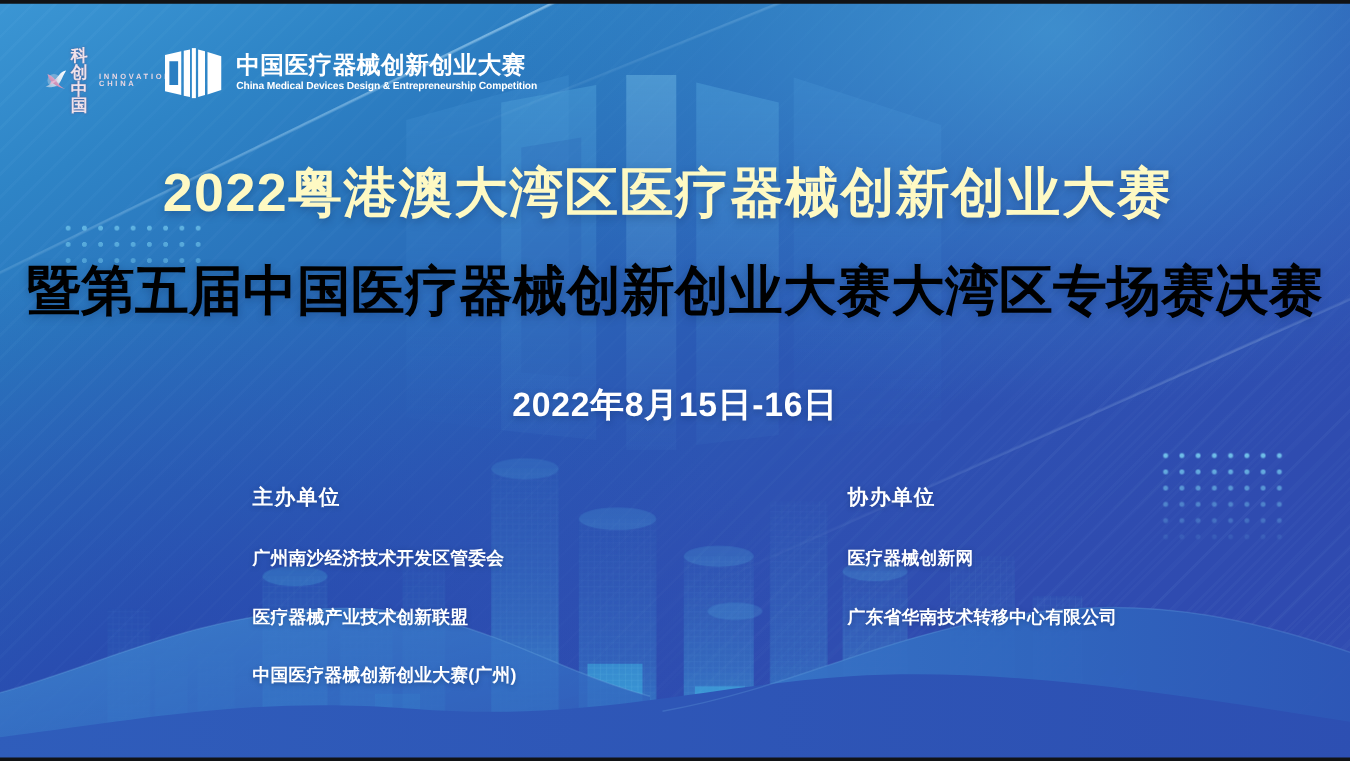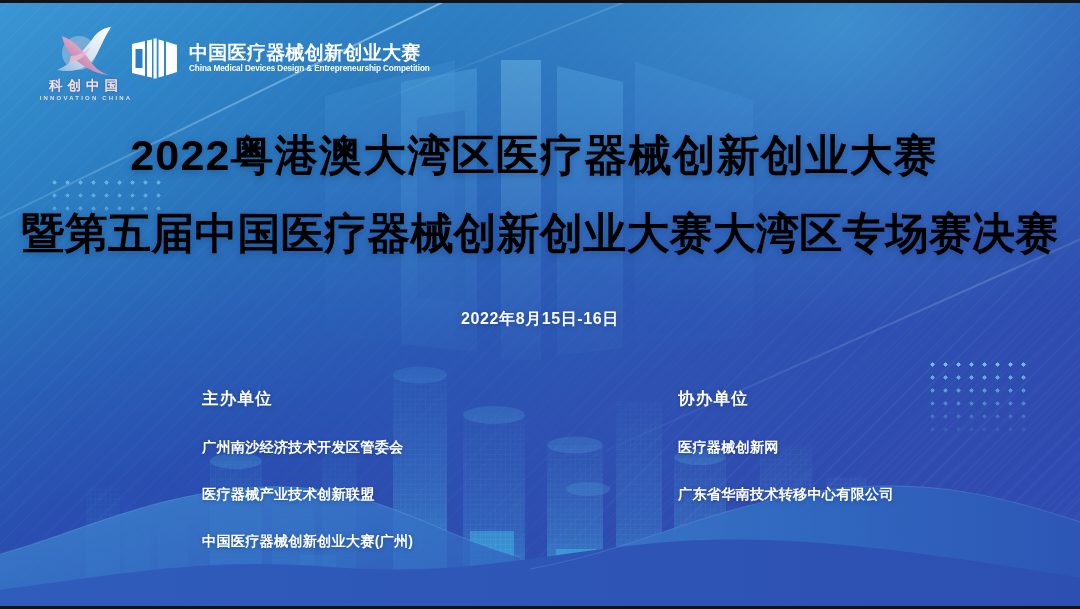--- a/index.html
+++ b/index.html
@@ -121,21 +121,21 @@
   }
 
   
   .header {
     position: absolute; left: 0; top: 0; right: 0; height: 108px;
     display: flex; align-items: center;
   }
   .logo-kcz {
     position: absolute; left: 34px; top: 26px;
     width: 104px; height: 76px;
-    display:flex; flex-direction:column; align-items:center; justify-content:flex-start;
+    display:flex; flex-direction:row; align-items:center; justify-content:flex-start;
   }
   .logo-kcz-mark { width: 74px; height: 52px; }
   .logo-kcz-mark svg{width:100%;height:100%;display:block;}
   .logo-kcz-cn {
     font-size: 13.5px; letter-spacing: 5px; font-weight: 700;
     color: #f0e2ea; margin-top: 1px; line-height: 1;
     text-shadow: 0 0 2px rgba(120,40,90,.5);
   }
   .logo-kcz-en {
     font-size: 6px; letter-spacing: 2.2px; color: #e9d7e2;
@@ -155,37 +155,37 @@
   }
   .logo-cmdc-en {
     font-size: 8.2px; font-weight: 700; color:#ffffff; line-height:1;
     letter-spacing: -0.1px; white-space: nowrap;
   }
 
   
   .title1 {
     position: absolute; left: 0; right: 12px; top: 134px;
     text-align: center;
-    font-size: 43px; font-weight: 700; color: #000000;
+    font-size: 43px; font-weight: 700; color: #fef9c3;
     letter-spacing: 1.2px; line-height: 1;
     text-shadow: 0 2px 7px rgba(12,40,90,.35);
     white-space: nowrap;
   }
   .title2 {
     position: absolute; left: 0; right: 0; top: 212px;
     text-align: center;
     font-size: 43px; font-weight: 700; color: #000000;
     letter-spacing: .2px; line-height: 1;
     text-shadow: 0 2px 7px rgba(12,40,90,.35);
     white-space: nowrap;
   }
   .subdate {
     position: absolute; left: 0; right: 0; top: 311px;
     text-align:center;
-    font-size: 16px; font-weight: 700; color:#ffffff;
+    font-size: 27px; font-weight: 700; color:#ffffff;
     letter-spacing: .6px; line-height:1;
     text-shadow: 0 1px 5px rgba(12,40,90,.35);
   }
 
   
   .org {
     position: absolute;
     color: #ffffff;
   }
   .org-host  { left: 202px; top: 390px; }

